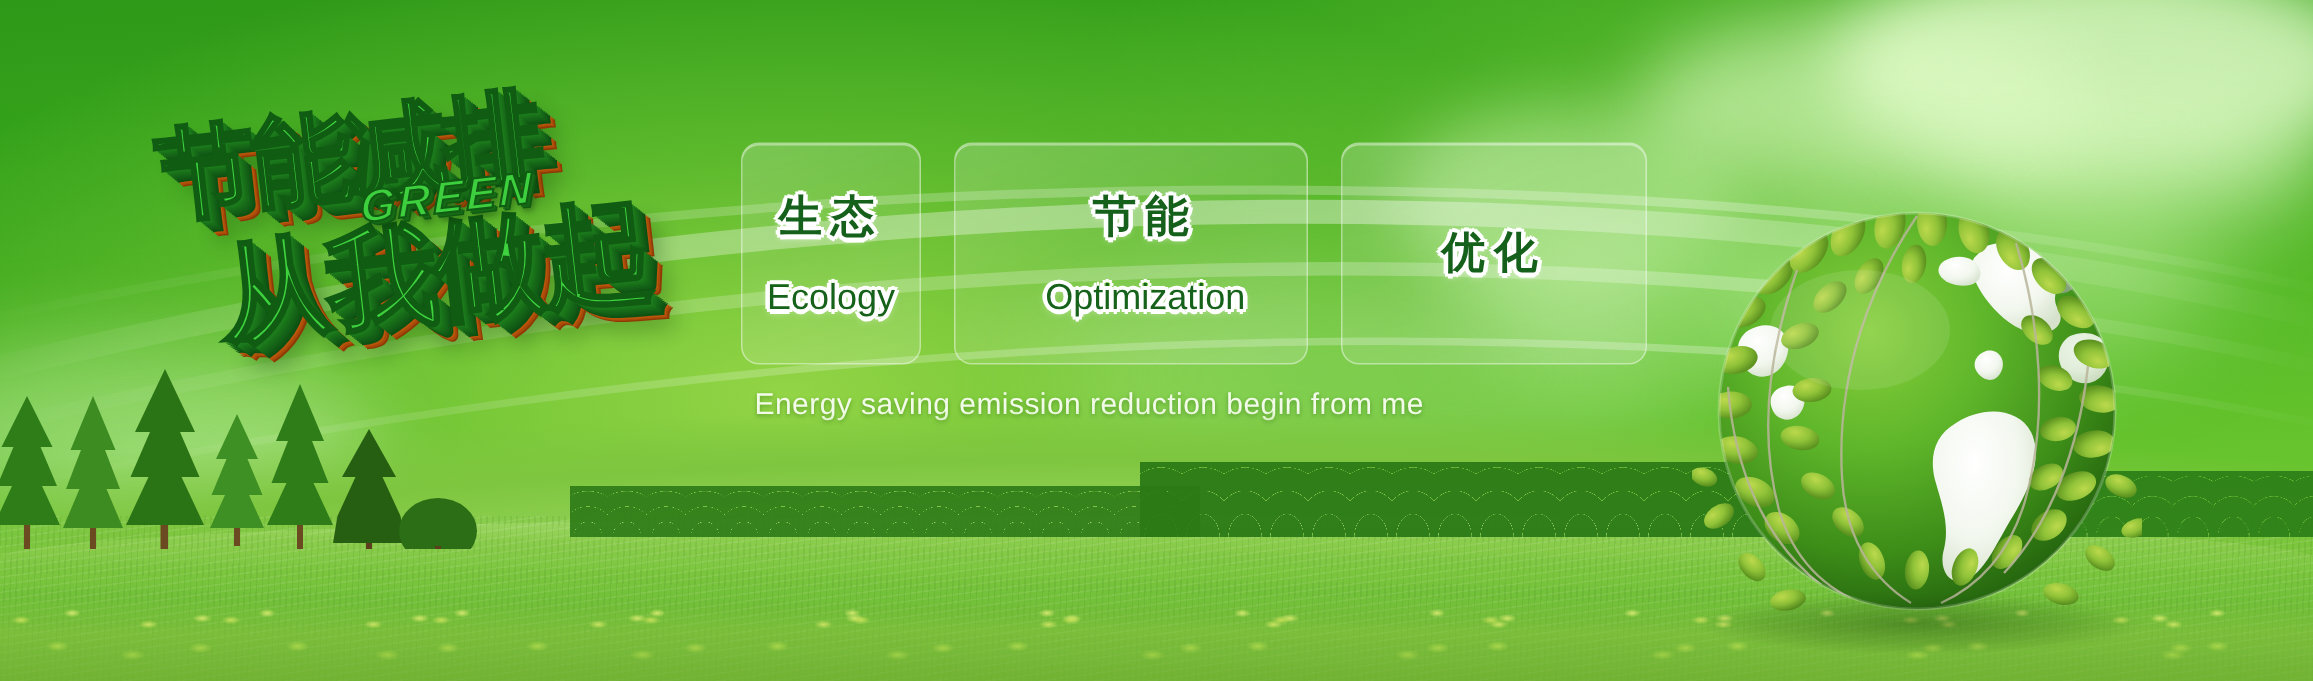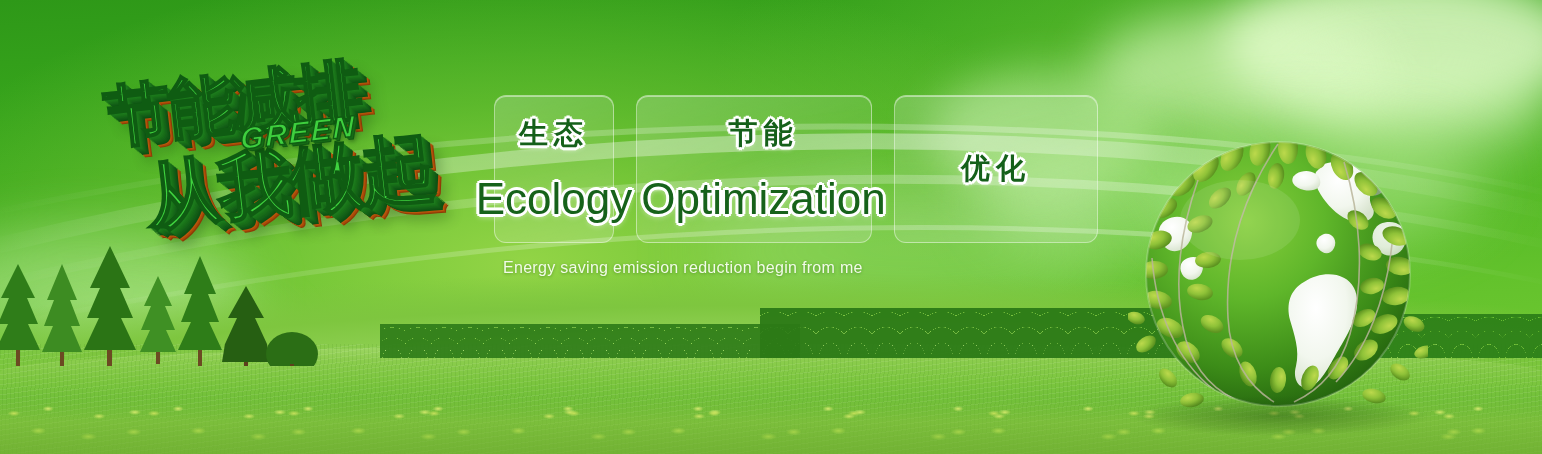--- a/index.html
+++ b/index.html
@@ -133,33 +133,33 @@
   .card-cn{
     font-size:29px;font-weight:bold;letter-spacing:6px;
     color:#15601a;
     text-shadow:
       -2px -2px 0 #fff, 2px -2px 0 #fff, -2px 2px 0 #fff, 2px 2px 0 #fff,
       -3px 0 0 #fff, 3px 0 0 #fff, 0 -3px 0 #fff, 0 3px 0 #fff,
       0 2px 5px rgba(255,255,255,.85);
     white-space:nowrap;
   }
   .card-en{
-    font-size:44px;font-weight:normal;
+    font-size:24px;font-weight:normal;
     color:#16621a;
     text-shadow:
       -2px -2px 0 #fff, 2px -2px 0 #fff, -2px 2px 0 #fff, 2px 2px 0 #fff,
       -3px 0 0 #fff, 3px 0 0 #fff, 0 -3px 0 #fff, 0 3px 0 #fff,
       0 2px 6px rgba(255,255,255,.8);
     white-space:nowrap;
   }
 
   
   .tagline{
     position:absolute;left:503px;top:259px;
-    font-size:16px;color:#f2fbe8;
+    font-size:20px;color:#f2fbe8;
     letter-spacing:.3px;
     text-shadow:0 1px 3px rgba(30,90,10,.45);
     white-space:nowrap;
   }
 </style>
 </head>
 <body>
 
 <div class="banner">
 

